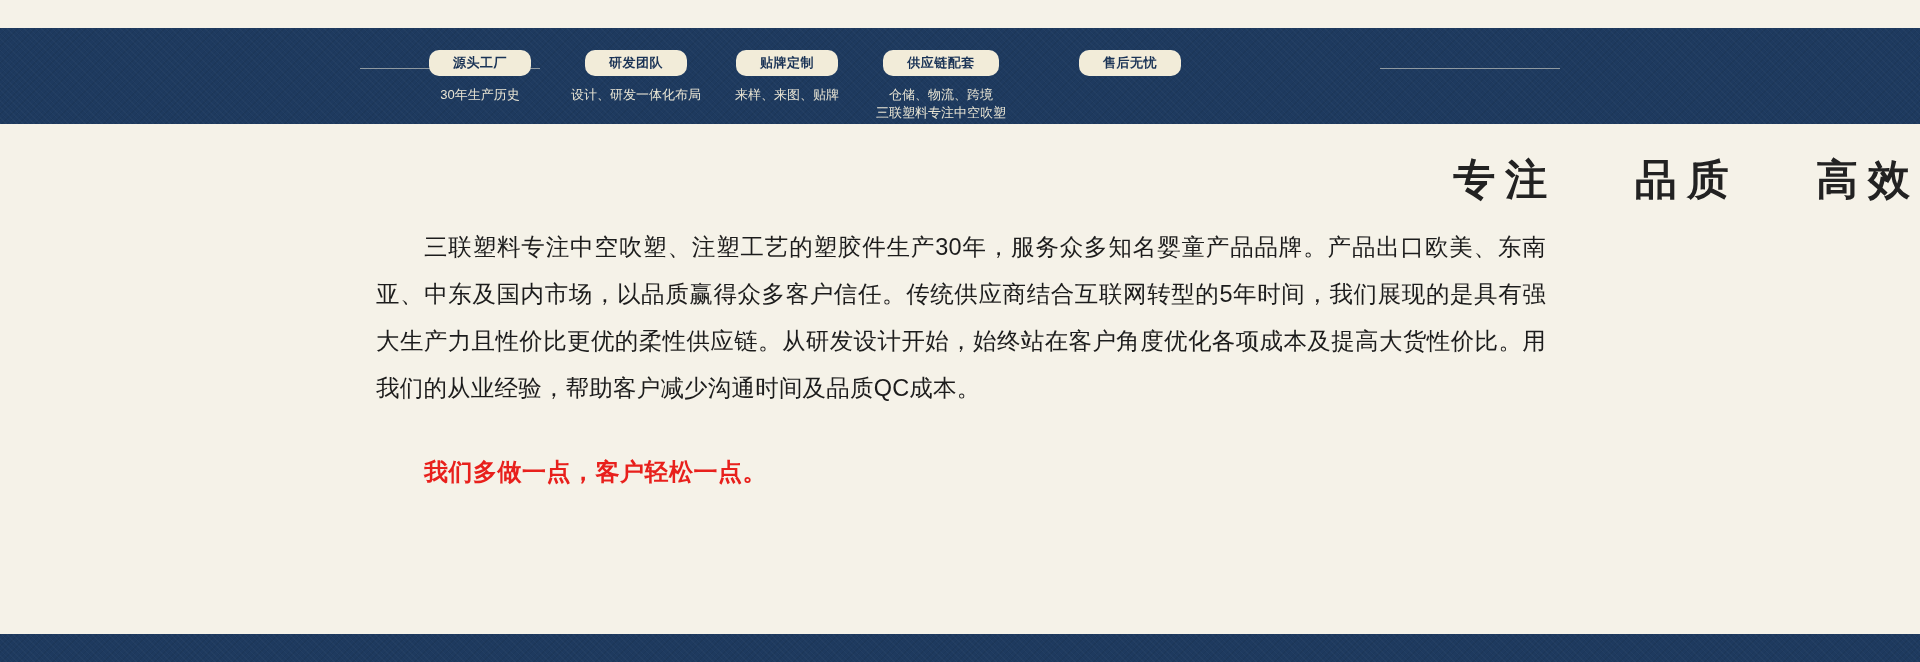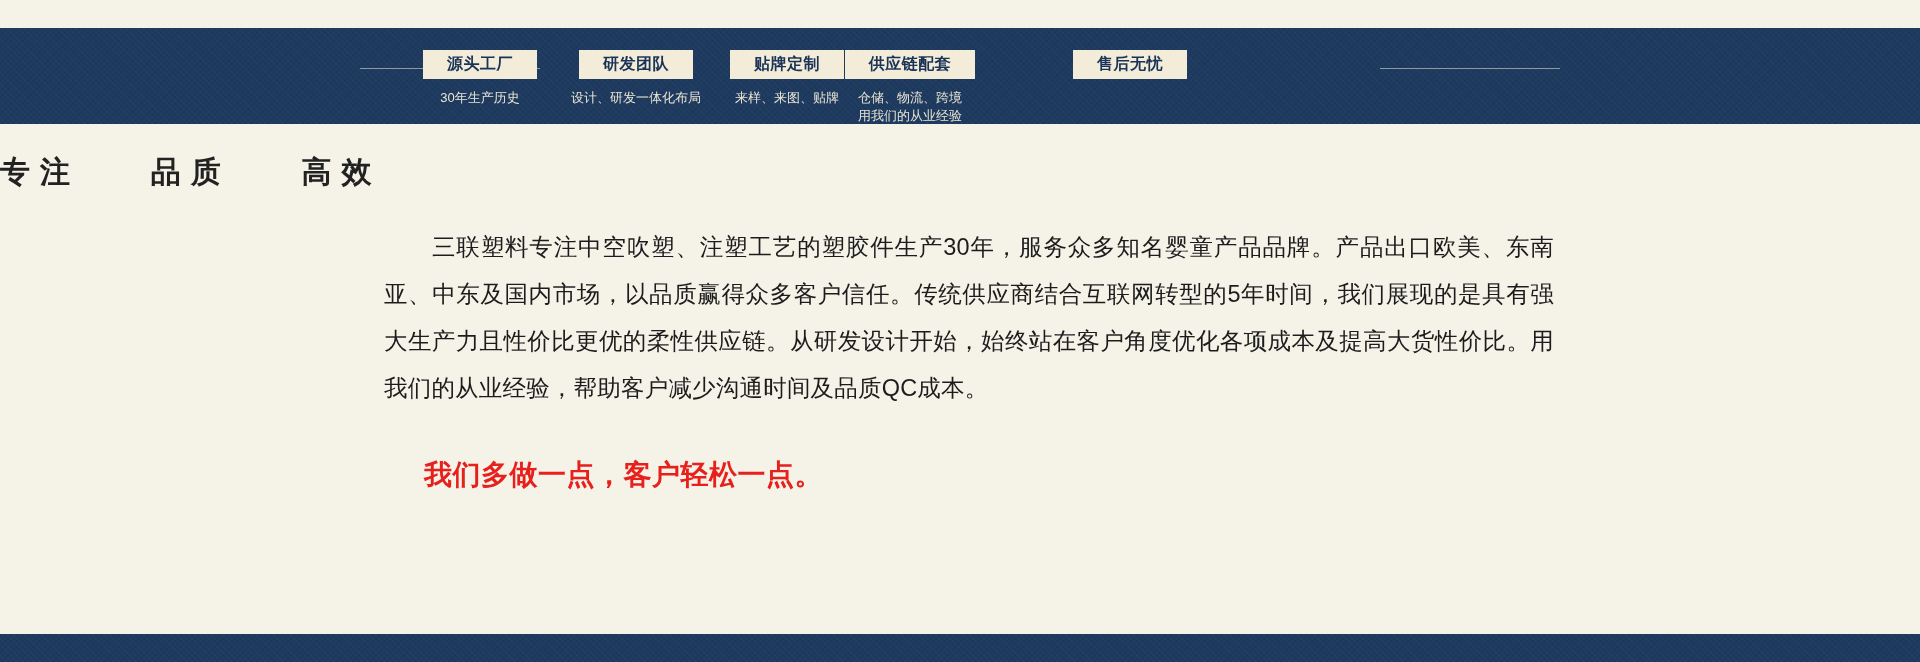--- a/index.html
+++ b/index.html
@@ -59,76 +59,75 @@
   .feature {
     position: absolute;
     top: 22px;
     text-align: center;
     color: #ece8d8;
   }
   .feature .tag {
     display: inline-block;
     background: #f2ecd9;
     color: #1a3356;
-    font-size: 16px;
+    font-size: 13px;
     font-weight: bold;
     line-height: 1;
     padding: 6px 24px 7px;
-    border-radius: 0;
+    border-radius: 10px;
     letter-spacing: 0.5px;
     white-space: nowrap;
   }
   .feature .desc {
     margin-top: 10px;
     font-size: 13px;
     line-height: 1.35;
     color: #e9e5d4;
     white-space: pre-line;
   }
 
   .f0 { left: 400px;  width: 160px; }
   .f1 { left: 556px;  width: 160px; }
   .f2 { left: 712px;  width: 150px; }
-  .f3 { left: 810px;  width: 200px; }
+  .f3 { left: 841px;  width: 200px; }
   .f4 { left: 1040px; width: 180px; text-align: center; }
 
   
   .headline {
     position: absolute;
     top: 152px;
     left: 0;
     width: 1920px;
-    text-align: left;
-    font-size: 30px;
+    text-align: right;
+    font-size: 42px;
     font-weight: bold;
     color: #222222;
     letter-spacing: 10px;
   }
   .headline .gap { display: inline-block; width: 34px; }
 
   
   .copy {
     position: absolute;
     top: 224px;
     left: 376px;
     width: 1170px;
     font-size: 23.5px;
     line-height: 47px;
     color: #1c1c1c;
     text-align: justify;
     text-indent: 48px;
     letter-spacing: 0.2px;
-    margin-left: 8px;
   }
   .slogan {
     position: absolute;
     top: 456px;
     left: 376px;
     width: 1170px;
-    font-size: 28px;
+    font-size: 24px;
     font-weight: bold;
     color: #e8201c;
     text-indent: 48px;
     letter-spacing: 0.5px;
   }
 </style>
 </head>
 <body>
 
 <div class="page">
@@ -150,21 +149,21 @@
     </div>
 
     <div class="feature f1">
       <div class="tag">研发团队</div>
       <div class="desc">设计、研发一体化布局</div>
     </div>
 
     <div class="feature f3">
       <div class="tag">供应链配套</div>
       <div class="desc">仓储、物流、跨境
-用我们的从业经验</div>
+三联塑料专注中空吹塑</div>
     </div>
 
     <div class="feature f4">
       <div class="tag">售后无忧</div>
     </div>
   </div>
 
   <div class="headline">
     <span>专注</span>
     <span class="gap"></span>

